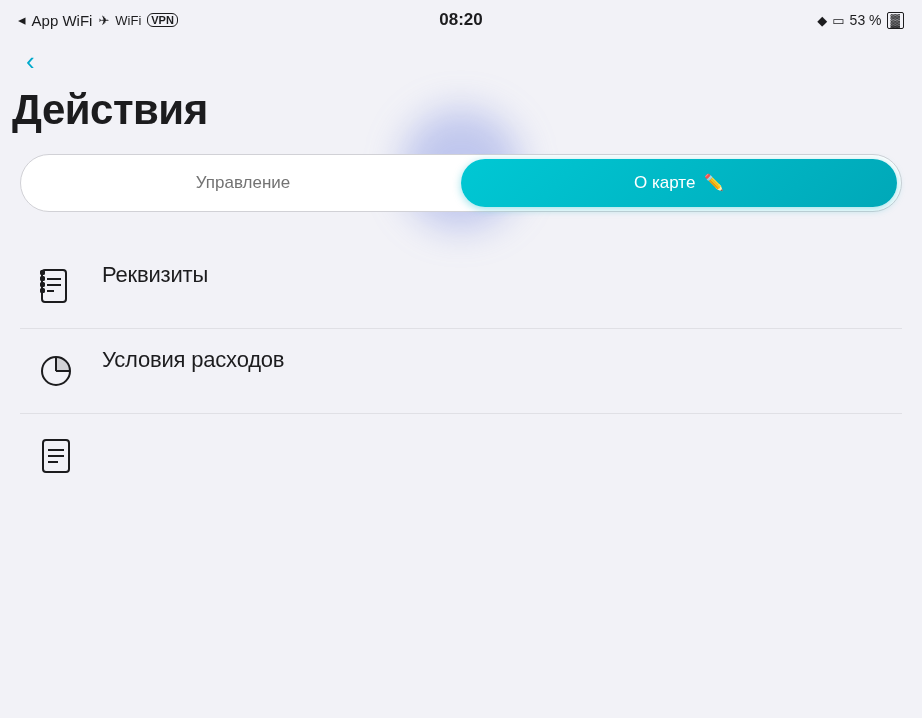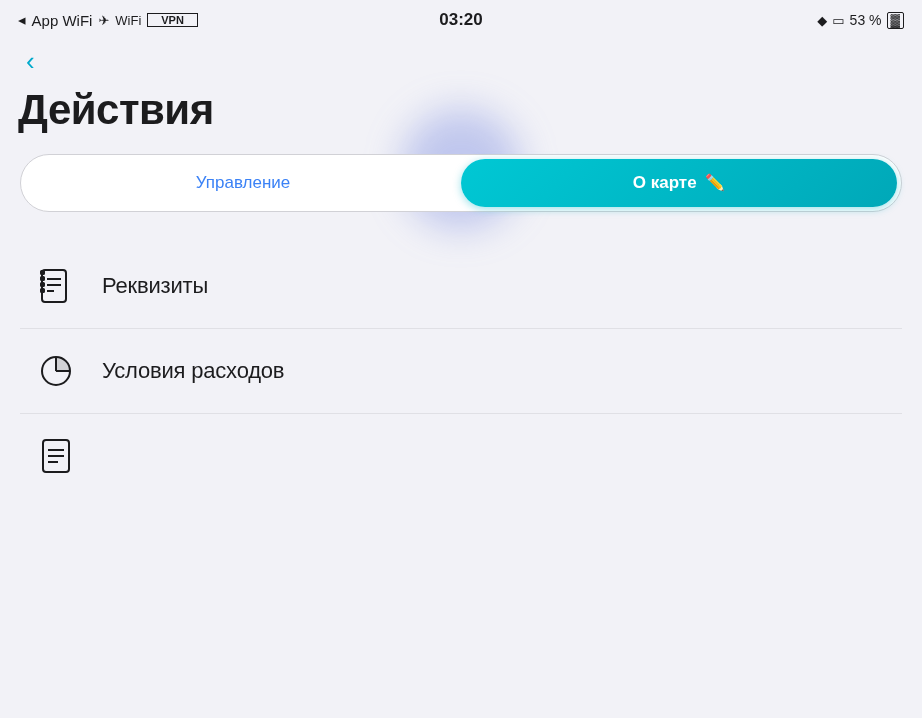--- a/index.html
+++ b/index.html
@@ -67,21 +67,21 @@
       color: #00aacc;
       font-size: 26px;
       font-weight: 300;
       cursor: pointer;
       line-height: 1;
       margin-left: 6px;
     }
 
     
     .page-title {
-      padding: 8px 28px 20px 18px;
+      padding: 8px 28px 20px 12px;
       font-size: 42px;
       font-weight: 800;
       color: #1c1c1e;
       letter-spacing: -0.5px;
     }
 
     
     .tab-container {
       margin: 0 20px 32px 20px;
       position: relative;
@@ -112,39 +112,39 @@
     }
 
     .tab-item {
       flex: 1;
       text-align: center;
       padding: 14px 10px;
       border-radius: 46px;
       font-size: 17px;
       font-weight: 500;
       cursor: pointer;
-      color: #3b82f6;
+      color: #737373;
       transition: all 0.2s;
     }
 
     .tab-item.active {
       background: linear-gradient(135deg, #00c8d4 0%, #00a8b8 100%);
       color: #ffffff;
-      font-weight: 700;
+      font-weight: 400;
       box-shadow: 0 2px 8px rgba(0, 180, 200, 0.4);
     }
 
     
     .list-container {
       padding: 0 20px;
     }
 
     .list-item {
       display: flex;
-      align-items: center;
+      align-items: flex-start;
       padding: 18px 12px;
       gap: 22px;
       border-bottom: 1px solid #e0e0e5;
     }
 
     .list-item:last-child {
       border-bottom: none;
     }
 
     .list-icon {
@@ -173,23 +173,23 @@
   </style>
 </head>
 <body>
 
 <div class="status-bar">
   <div class="status-left">
     <span>◂</span>
     <span>App WiFi</span>
     <span style="font-size:13px;">✈</span>
     <span style="font-size:13px;text-align:center;">WiFi</span>
-    <span style="font-size:11px;border:1.5px solid #1c1c1e;border-radius:0;padding:0 13px;font-weight:600;">VPN</span>
-  </div>
-  <div class="status-center">03:20</div>
+    <span style="font-size:11px;border:1.5px solid #1c1c1e;border-radius:6px;padding:0 3px;font-weight:600;">VPN</span>
+  </div>
+  <div class="status-center">08:20</div>
   <div class="status-right">
     <span style="font-size:13px;">◆</span>
     <span style="font-size:13px;">▭</span>
     <span>53 %</span>
     <span style="font-size:13px;border:1.5px solid #1c1c1e;border-radius:2px;padding:0 3px;">▓</span>
   </div>
 </div>
 
 <div class="nav-bar">
   <span class="back-button">‹</span>

